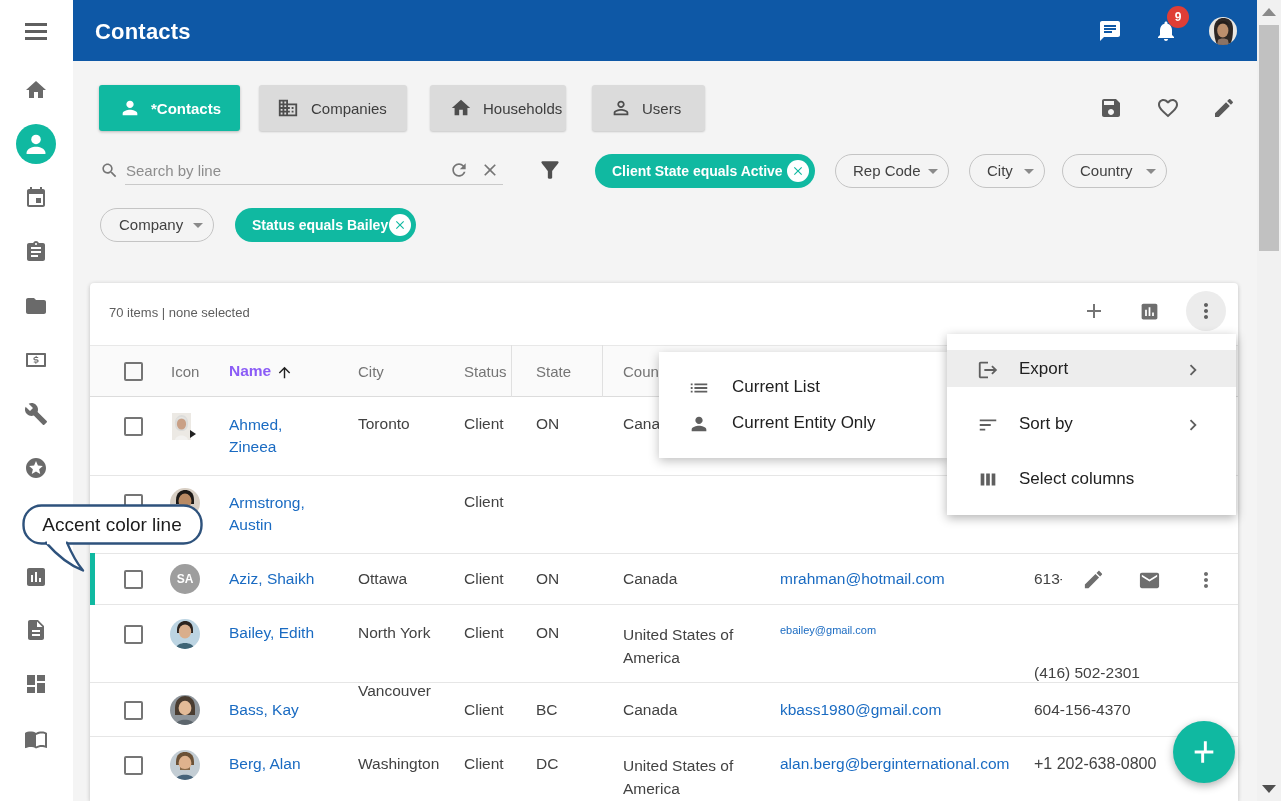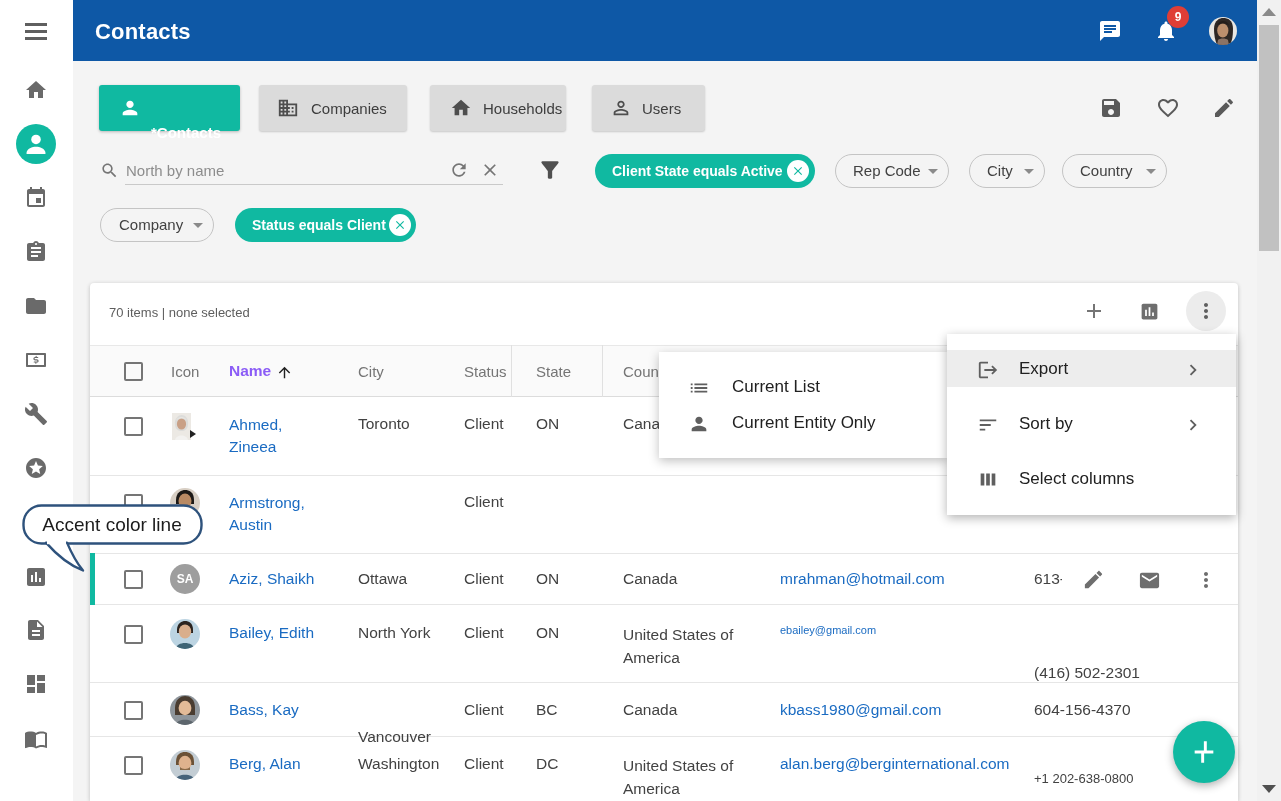--- a/index.html
+++ b/index.html
@@ -198,21 +198,21 @@
   <div class="abs" style="left:1257px;top:0;width:24px;height:801px;background:#f1f1f1;"></div>
   <div class="abs" style="left:1259px;top:25px;width:20px;height:226px;background:#c1c1c1;"></div>
   <div class="abs" style="left:1262px;top:8px;width:0;height:0;border-left:7px solid transparent;border-right:7px solid transparent;border-bottom:8px solid #8a8a8a;"></div>
   <div class="abs" style="left:1262px;top:785px;width:0;height:0;border-left:7px solid transparent;border-right:7px solid transparent;border-top:8px solid #505050;"></div>
 
   <div id="tabs">
     <div class="abs" style="left:99px;top:85px;width:141px;height:46px;background:#10b9a1;border-radius:3px;box-shadow:0 1px 3px rgba(0,0,0,.25);"></div>
     <svg class="abs" style="left:119px;top:97px" width="22" height="22" fill="#fff">
         <use href="#i-person"></use>
       </svg>
-    <div class="abs" style="left:151px;top:100px;color:#fff;font-size:15px;font-weight:bold;margin-top:24px;">*Contacts</div>
+    <div class="abs" style="left:151px;top:100px;color:#fff;font-size:15px;font-weight:bold;">*Contacts</div>
     <div class="abs" style="left:259px;top:85px;width:148px;height:46px;background:#dbdbdb;border-radius:3px;box-shadow:0 1px 2px rgba(0,0,0,.18);"></div>
     <svg class="abs" style="left:277px;top:97px" width="22" height="22" fill="#4e4e4e">
         <use href="#i-domain"></use>
       </svg>
     <div class="abs" style="left:311px;top:100px;color:#3d3d3d;font-size:15px;">Companies</div>
     <div class="abs" style="left:430px;top:85px;width:136px;height:46px;background:#dbdbdb;border-radius:3px;box-shadow:0 1px 2px rgba(0,0,0,.18);"></div>
     <svg class="abs" style="left:450px;top:97px" width="22" height="22" fill="#4e4e4e">
         <use href="#i-homeO"></use>
       </svg>
     <div class="abs" style="left:483px;top:100px;color:#3d3d3d;font-size:15px;">Households</div>
@@ -229,21 +229,21 @@
       </svg>
     <svg class="abs" style="left:1212px;top:96px" width="24" height="24" fill="#5a5a5a">
         <use href="#i-edit"></use>
       </svg>
   </div>
 
   <div id="search">
     <svg class="abs" style="left:100px;top:161px" width="19" height="19" fill="#757575">
         <use href="#i-search"></use>
       </svg>
-    <div class="abs" style="left:126px;top:162px;color:#8d8d8d;font-size:15px;">North by name</div>
+    <div class="abs" style="left:126px;top:162px;color:#8d8d8d;font-size:15px;">Search by line</div>
     <div class="abs" style="left:125px;top:184px;width:378px;height:1px;background:#c9c9c9;"></div>
     <svg class="abs" style="left:449px;top:160px" width="20" height="20" fill="#757575">
         <use href="#i-refresh"></use>
       </svg>
     <svg class="abs" style="left:480px;top:160px" width="20" height="20" fill="#757575">
         <use href="#i-close"></use>
       </svg>
     <svg class="abs" style="left:537px;top:157px" width="26" height="26" fill="#4f4f4f">
         <use href="#i-funnel"></use>
       </svg>
@@ -265,21 +265,21 @@
 
     <div class="abs" style="left:1062px;top:154px;width:105px;height:34px;border:1px solid #c4c4c4;border-radius:17px;"></div>
     <div class="abs" style="left:1080px;top:162px;color:#424242;font-size:15px;">Country</div>
     <div class="abs" style="left:1146px;top:169px;width:0;height:0;border-left:5px solid transparent;border-right:5px solid transparent;border-top:5px solid #8a8a8a;"></div>
 
     <div class="abs" style="left:100px;top:208px;width:114px;height:34px;border:1px solid #c4c4c4;border-radius:17px;"></div>
     <div class="abs" style="left:119px;top:216px;color:#424242;font-size:15px;">Company</div>
     <div class="abs" style="left:193px;top:223px;width:0;height:0;border-left:5px solid transparent;border-right:5px solid transparent;border-top:5px solid #8a8a8a;"></div>
 
     <div class="abs" style="left:235px;top:208px;width:181px;height:34px;background:#10b9a1;border-radius:17px;"></div>
-    <div class="abs" style="left:252px;top:217px;color:#fff;font-size:14px;font-weight:bold;">Status equals Client</div>
+    <div class="abs" style="left:252px;top:217px;color:#fff;font-size:14px;font-weight:bold;">Status equals Bailey</div>
     <div class="abs" style="left:389px;top:214px;width:22px;height:22px;background:#fff;border-radius:50%;"></div>
     <svg class="abs" style="left:393px;top:218px" width="14" height="14" fill="#10b9a1">
         <use href="#i-close"></use>
       </svg>
   </div>
 
   <div id="card">
     <div class="abs" style="left:90px;top:283px;width:1148px;height:518px;background:#fff;border-radius:4px 4px 0 0;box-shadow:0 1px 4px rgba(0,0,0,.22);"></div>
     <div class="abs" style="left:109px;top:305px;color:#5e5e5e;font-size:13px;">70 items | none selected</div>
     <svg class="abs" style="left:1082px;top:299px" width="24" height="24" fill="#757575">
@@ -402,21 +402,21 @@
           </clipPath>
         </defs>
       <g clip-path="url(#av5)">
         <rect width="30" height="30" fill="#8e959b"></rect>
         <path d="M5 13 C5 4 11 1 15 1 C20 1 25 4 25 13 L25 20 L5 20z" fill="#4a3c30"></path>
         <ellipse cx="15" cy="13" rx="6.4" ry="7.2" fill="#e3bb98"></ellipse>
         <path d="M6 30 C6 23 24 23 24 30z" fill="#5d666d"></path>
       </g>
     </svg>
     <div class="abs" style="left:229px;top:701px;color:#1a6bc2;font-size:15.5px;">Bass, Kay</div>
-    <div class="abs" style="left:358px;top:728px;color:#424242;font-size:15.5px;">Vancouver</div>
+    <div class="abs" style="left:358px;top:682px;color:#424242;font-size:15.5px;">Vancouver</div>
     <div class="abs" style="left:464px;top:701px;color:#424242;font-size:15.5px;">Client</div>
     <div class="abs" style="left:536px;top:701px;color:#424242;font-size:15.5px;">BC</div>
     <div class="abs" style="left:623px;top:701px;color:#424242;font-size:15.5px;">Canada</div>
     <div class="abs" style="left:780px;top:701px;color:#1a6bc2;font-size:15.5px;">kbass1980@gmail.com</div>
     <div class="abs" style="left:1034px;top:701px;color:#424242;font-size:15.5px;">604-156-4370</div>
 
     
     <div class="abs" style="left:124px;top:756px;width:19px;height:19px;border:2px solid #757575;border-radius:2px;"></div>
     <svg class="abs" style="left:170px;top:750px" width="30" height="30" viewBox="0 0 30 30">
       <defs>
@@ -431,21 +431,21 @@
         <path d="M10 17 C12 19.5 18 19.5 20 17 L20 20 L10 20z" fill="#8a6a48"></path>
         <path d="M6 30 C6 23 24 23 24 30z" fill="#46637a"></path>
       </g>
     </svg>
     <div class="abs" style="left:229px;top:755px;color:#1a6bc2;font-size:15.5px;">Berg, Alan</div>
     <div class="abs" style="left:358px;top:755px;color:#424242;font-size:15.5px;">Washington</div>
     <div class="abs" style="left:464px;top:755px;color:#424242;font-size:15.5px;">Client</div>
     <div class="abs" style="left:536px;top:755px;color:#424242;font-size:15.5px;">DC</div>
     <div class="abs" style="left:623px;top:755px;color:#424242;font-size:15.5px;line-height:22.5px;">United States of<br>America</div>
     <div class="abs" style="left:780px;top:755px;color:#1a6bc2;font-size:15.5px;">alan.berg@berginternational.com</div>
-    <div class="abs" style="left:1034px;top:755px;color:#424242;font-size:13px;margin-top:16px;">+1 202-638-0800</div>
+    <div class="abs" style="left:1034px;top:755px;color:#424242;font-size:16px;">+1 202-638-0800</div>
   </div>
 
   <div id="overlays">
 
     <div class="abs" style="left:659px;top:352px;width:289px;height:106px;background:#fff;box-shadow:0 3px 10px rgba(0,0,0,.25);"></div>
     <svg class="abs" style="left:688px;top:377px" width="22" height="22" fill="#5f5f5f">
         <use href="#i-list"></use>
       </svg>
     <div class="abs" style="left:732px;top:377px;color:#212121;font-size:17px;">Current List</div>
     <svg class="abs" style="left:688px;top:413px" width="22" height="22" fill="#5f5f5f">

